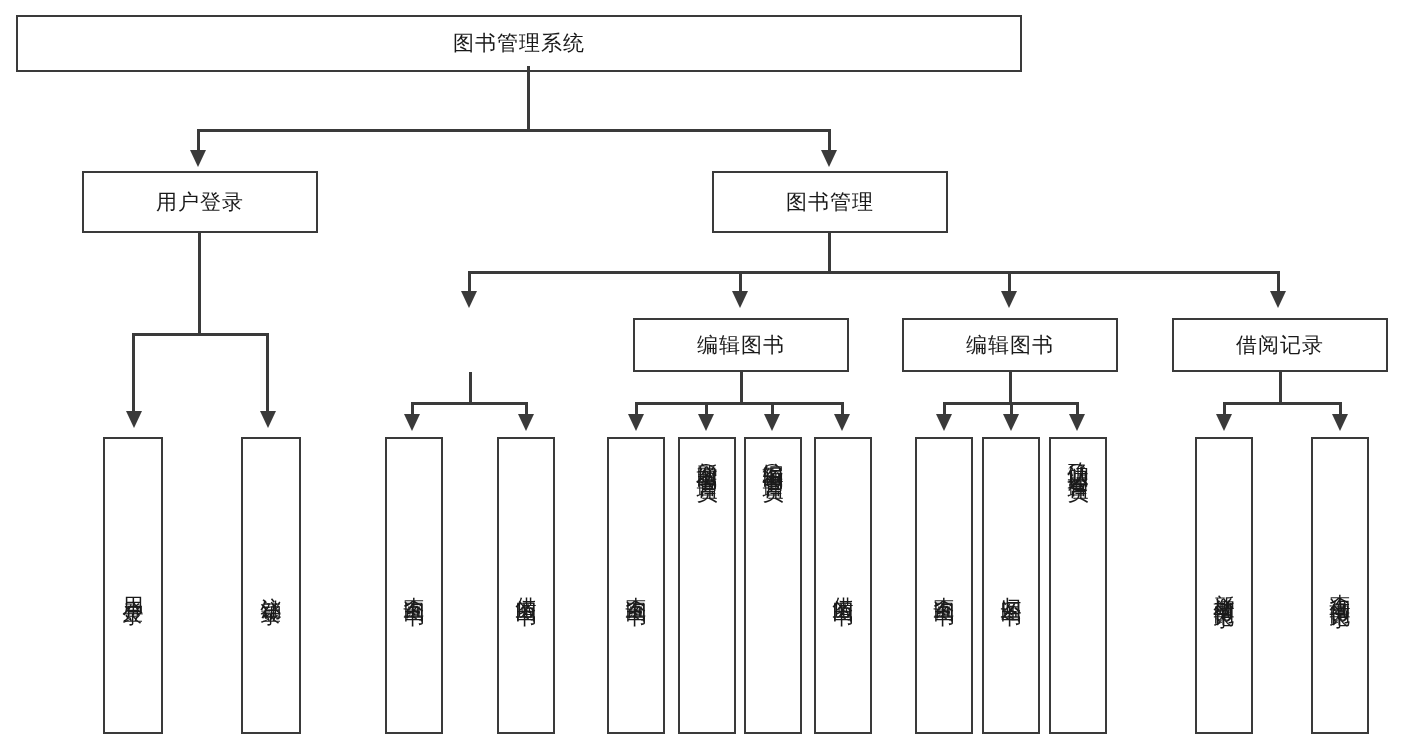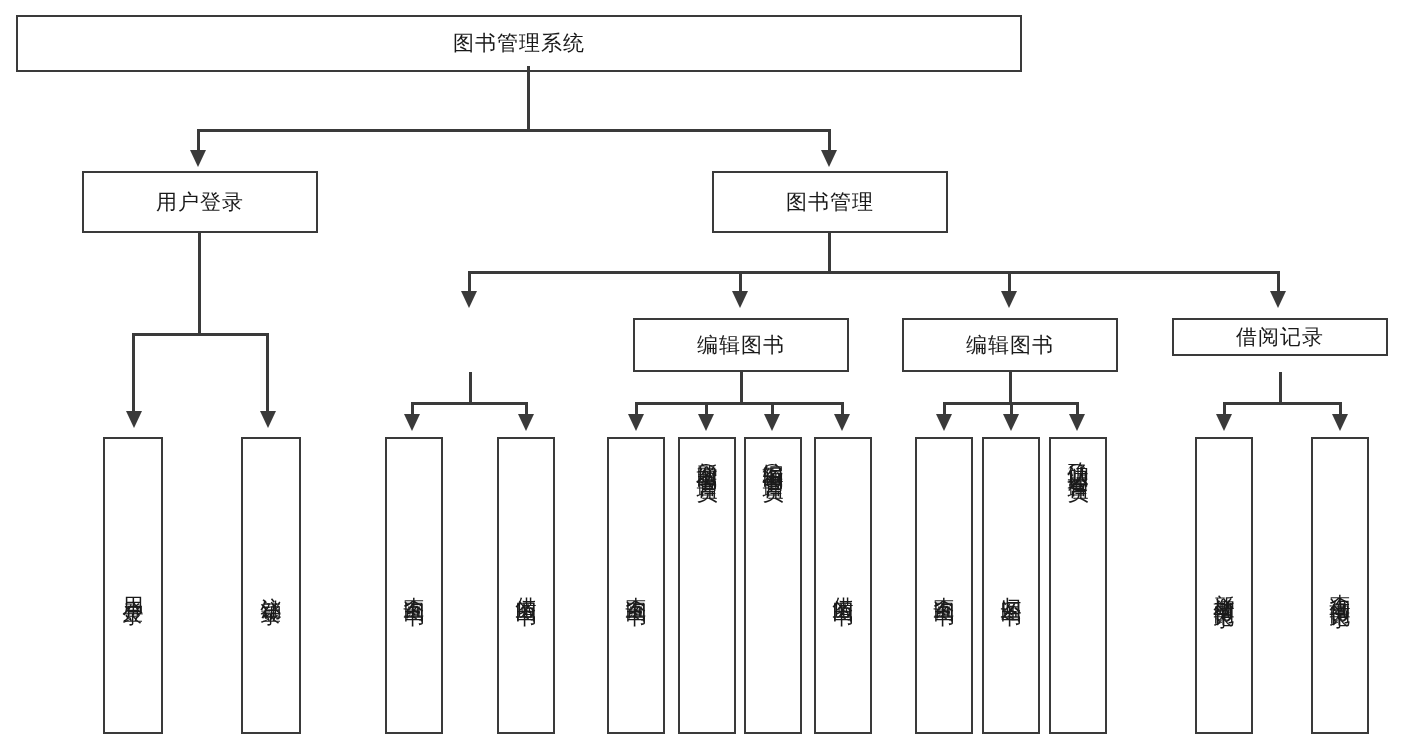--- a/index.html
+++ b/index.html
@@ -132,21 +132,21 @@
   <div class="arrow" style="left:1001px; top:291px;"></div>
   <div class="vline" style="left:1277px; top:271px; width:3px; height:22px;"></div>
   <div class="arrow" style="left:1270px; top:291px;"></div>
 
   <div class="node horiz" style="left:633px; top:318px; width:216px; height:54px;">
     <span class="label">编辑图书</span>
   </div>
   <div class="node horiz" style="left:902px; top:318px; width:216px; height:54px;">
     <span class="label">编辑图书</span>
   </div>
-  <div class="node horiz" style="left:1172px; top:318px; width:216px; height:38px;">
+  <div class="node horiz" style="left:1172px; top:318px; width:216px; height:54px;">
     <span class="label">借阅记录</span>
   </div>
 
   <div class="vline" style="left:469px; top:372px; width:3px; height:32px;"></div>
   <div class="hline" style="left:411px; top:402px; width:117px; height:3px;"></div>
   <div class="vline" style="left:411px; top:402px; width:3px; height:14px;"></div>
   <div class="arrow" style="left:404px; top:414px;"></div>
   <div class="vline" style="left:525px; top:402px; width:3px; height:14px;"></div>
   <div class="arrow" style="left:518px; top:414px;"></div>
 

